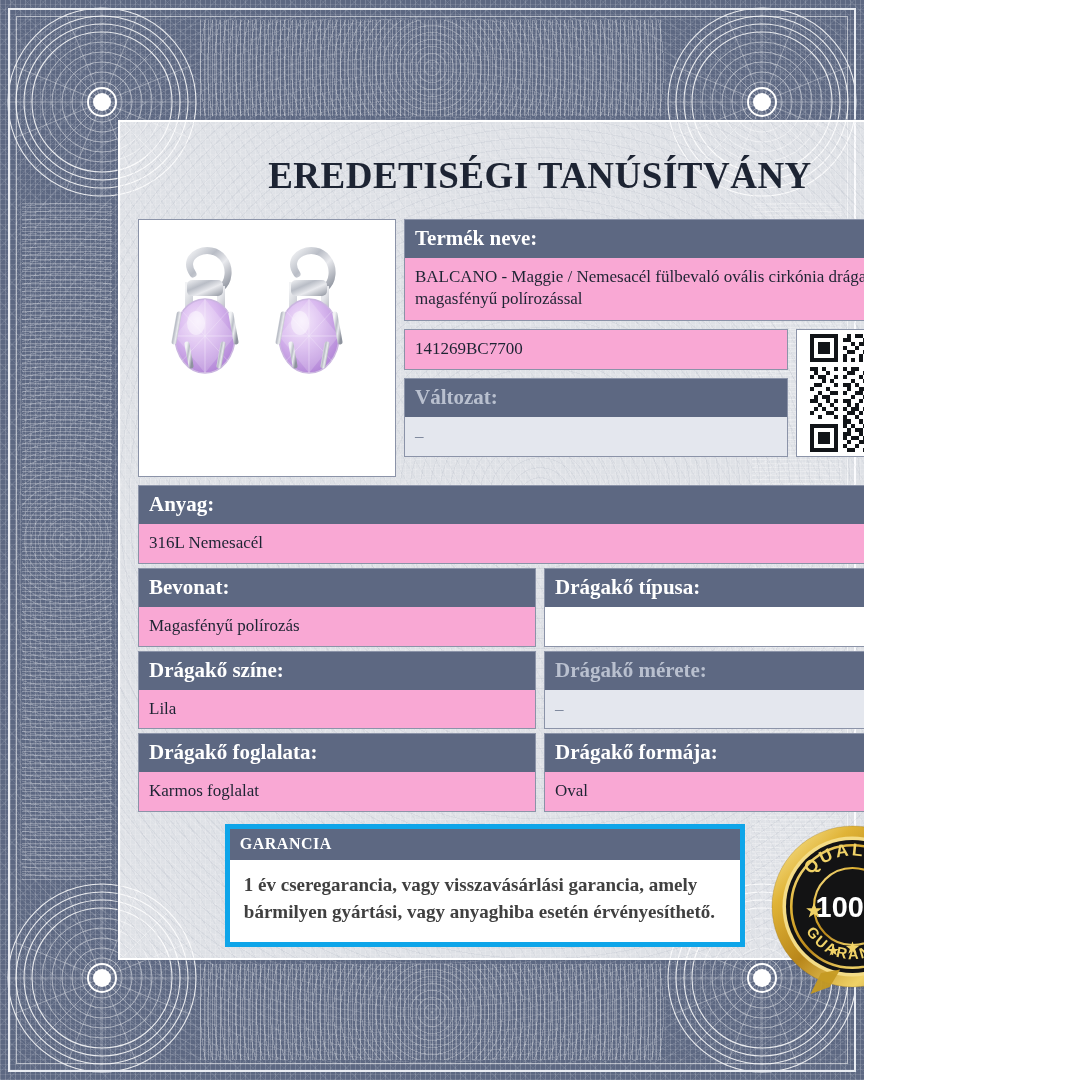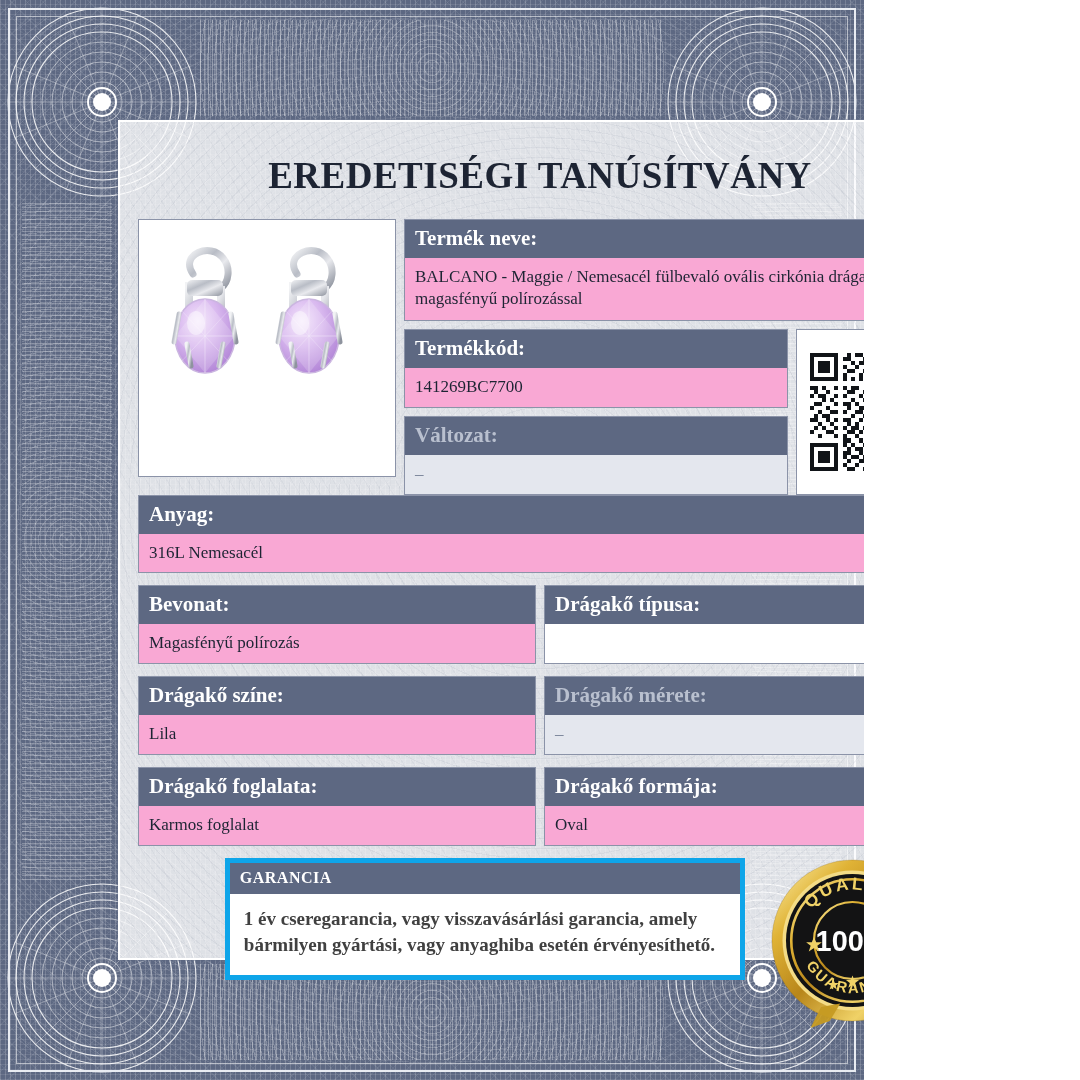--- a/index.html
+++ b/index.html
@@ -149,21 +149,21 @@
   .code-qr-row { display: flex; gap: 8px; align-items: stretch; }
   .code-col { flex: 1 1 auto; display: flex; flex-direction: column; gap: 8px; }
   .qr-box {
     width: 146px;
     background: #ffffff;
     border: 1px solid #8b93a8;
     display: flex; align-items: center; justify-content: center;
     flex: 0 0 auto;
   }
 
-  .stack { margin-top: 0; display: flex; flex-direction: column; gap: 12px; }
+  .stack { margin-top: 8px; display: flex; flex-direction: column; gap: 4px; }
   .two-col { display: flex; gap: 8px; }
   .two-col > .field { flex: 1 1 0; }
 
   
   .warranty-wrap { margin-top: 12px; display: flex; align-items: flex-start; gap: 10px; }
   .warranty {
     width: 528px;
     border: 5px solid #0ea5e9;
     background: #ffffff;
   }
@@ -386,21 +386,20 @@
       <div class="fields-col">
 
         <div class="field name-field">
           <div class="field-label">Termék neve:</div>
           <div class="field-value">BALCANO - Maggie / Nemesacél fülbevaló ovális cirkónia drágakővel és magasfényű polírozással</div>
         </div>
 
         <div class="code-qr-row">
           <div class="code-col">
             <div class="field">
-              <div class="field-label">Termékkód:</div>
               <div class="field-value">141269BC7700</div>
             </div>
             <div class="field">
               <div class="field-label muted">Változat:</div>
               <div class="field-value empty">–</div>
             </div>
           </div>
 
           <div class="qr-box">
             <svg width="118" height="118" viewBox="0 0 29 29" shape-rendering="crispEdges">

